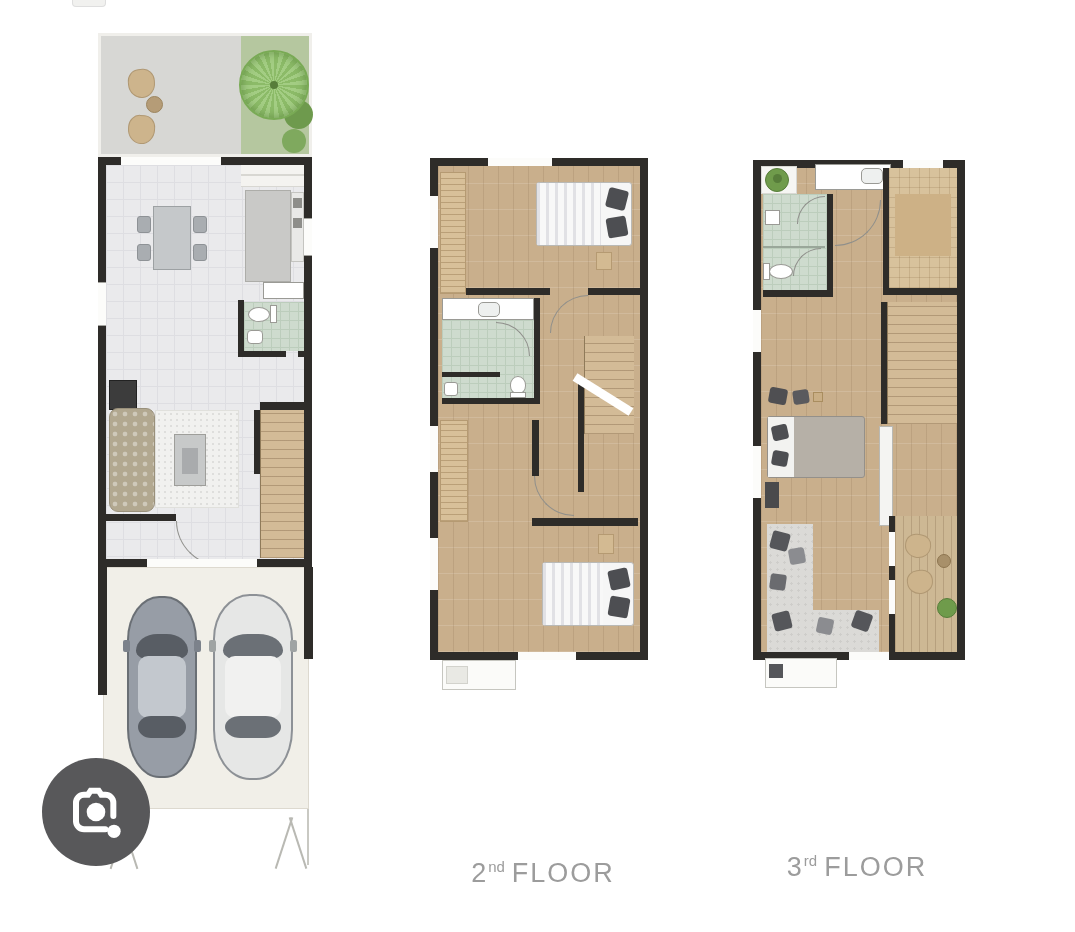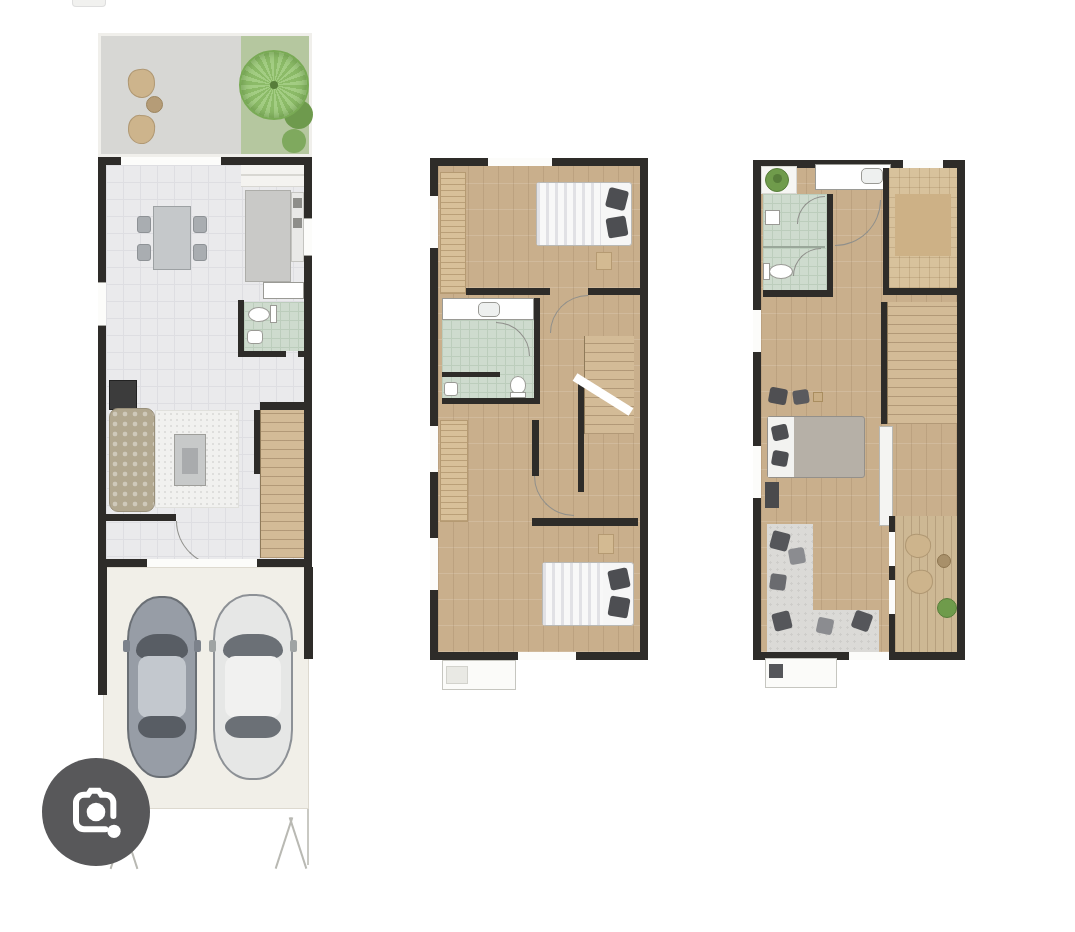--- a/index.html
+++ b/index.html
@@ -255,20 +255,26 @@
     <div class="a terrace-wood" style="left:142px;top:356px;width:62px;height:136px;"></div>
     <div class="a chair-beige" style="left:152px;top:374px;width:26px;height:24px;transform:rotate(8deg);"></div>
     <div class="a chair-beige" style="left:154px;top:410px;width:26px;height:24px;transform:rotate(-6deg);"></div>
     <div class="a" style="left:184px;top:394px;width:14px;height:14px;border-radius:50%;background:#a8906a;border:1px solid #8d7550;"></div>
     <div class="a" style="left:184px;top:438px;width:20px;height:20px;border-radius:50%;background:#6f9b4b;border:1px solid #577d3a;"></div>
 
     <div class="a" style="left:12px;top:498px;width:72px;height:30px;background:#fbfbf9;border:1px solid #c6c6c0;"></div>
     <div class="a" style="left:16px;top:504px;width:14px;height:14px;background:#55565a;"></div>
   </section>
 
+  <div class="floor-label" style="left:468px;top:858px;">
+    <span>2</span><sup>nd</sup><span>FLOOR</span>
+  </div>
+  <div class="floor-label" style="left:782px;top:852px;">
+    <span>3</span><sup>rd</sup><span>FLOOR</span>
+  </div>
 
   <button class="lens-btn" style="left:42px;top:758px;width:108px;height:108px;">
     <svg width="64" height="64" viewBox="0 0 48 48" style="display:block;margin:0 auto;">
       <path d="M31 37 H15 a6 6 0 0 1 -6 -6 V17 a6 6 0 0 1 6 -6 h3 l2 -3 h6 l2 3 h3 a6 6 0 0 1 6 6 v10" fill="none" stroke="#ffffff" stroke-width="4.5" stroke-linecap="round"></path>
       <circle cx="24" cy="24" r="7" fill="#ffffff"></circle>
       <circle cx="37.5" cy="38.5" r="5" fill="#ffffff"></circle>
     </svg>
   </button>
 </div>
 

